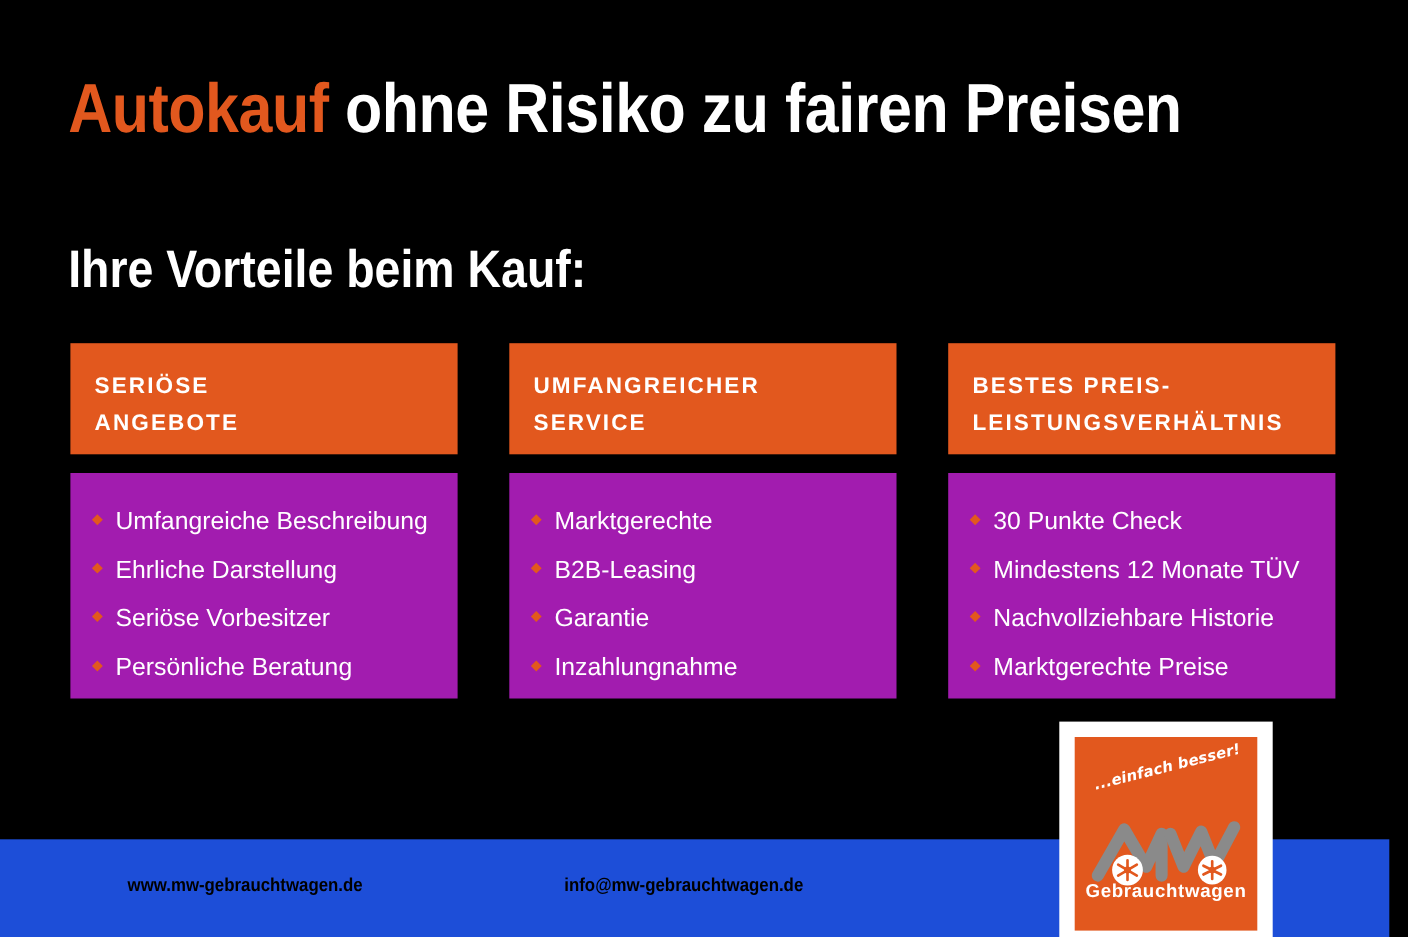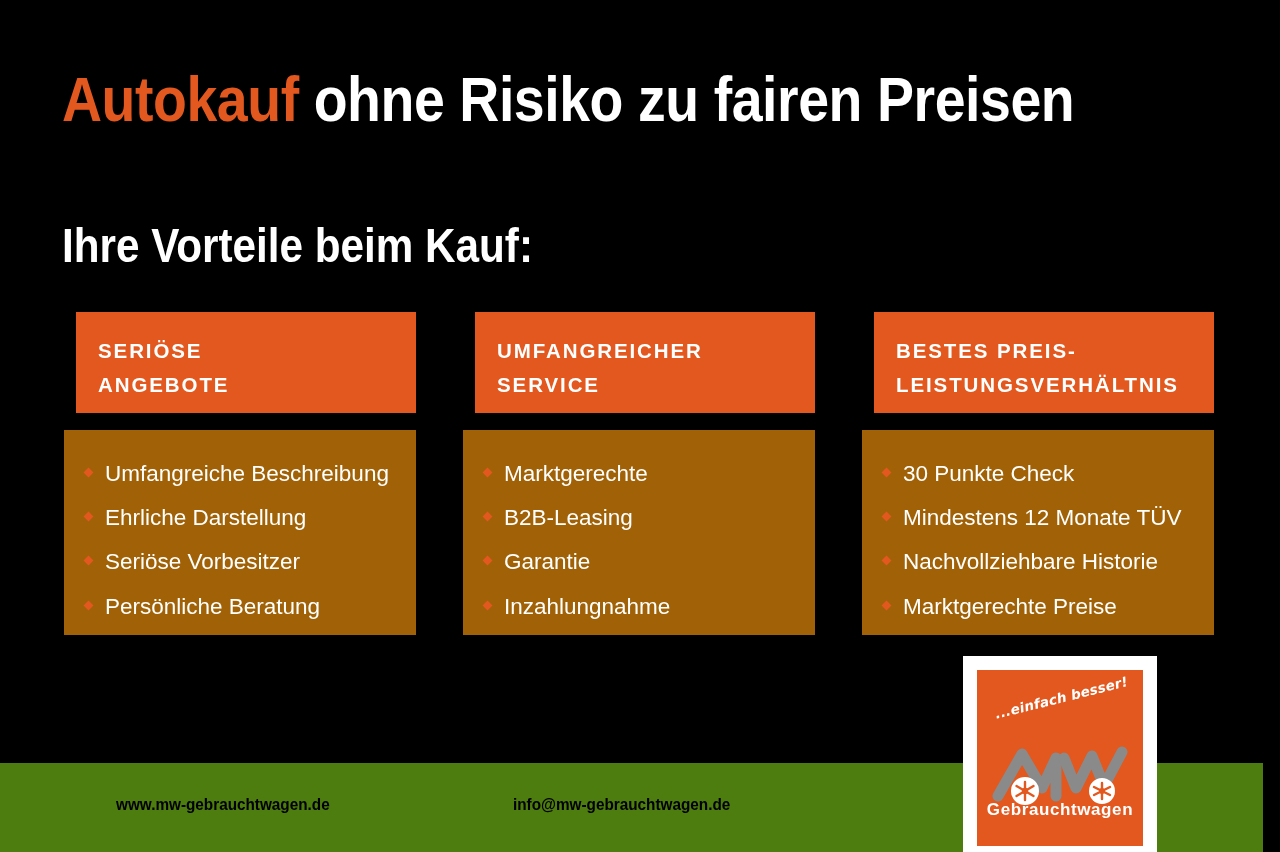--- a/index.html
+++ b/index.html
@@ -71,25 +71,24 @@
     height: 101px;
     box-sizing: border-box;
     padding: 22px 22px 8px 22px;
     color: #ffffff;
     font-family: "Liberation Sans", sans-serif;
     font-weight: bold;
     font-size: 20.5px;
     letter-spacing: 1.9px;
     line-height: 1.65;
     text-transform: uppercase;
-    margin-left: 12px;
   }
   .card-body {
     margin-top: 17px;
-    background: #a16207;
+    background: #a21caf;
     height: 205px;
     box-sizing: border-box;
     padding: 27px 18px 0 18px;
   }
   .bullets {
     list-style: none;
     margin: 0;
     padding: 0;
   }
   .bullets li {
@@ -114,21 +113,21 @@
     display: block;
   }
 
   
   .footer-bar {
     position: absolute;
     left: 0;
     top: 763px;
     width: 1280px;
     height: 89px;
-    background: #4d7c0f;
+    background: #1d4ed8;
   }
   .footer-text {
     position: absolute;
     top: 32px;
     font-family: "Liberation Sans Narrow", "Liberation Sans", sans-serif;
     font-weight: bold;
     font-size: 17px;
     color: #000000;
     white-space: nowrap;
     transform: scaleX(0.9);

